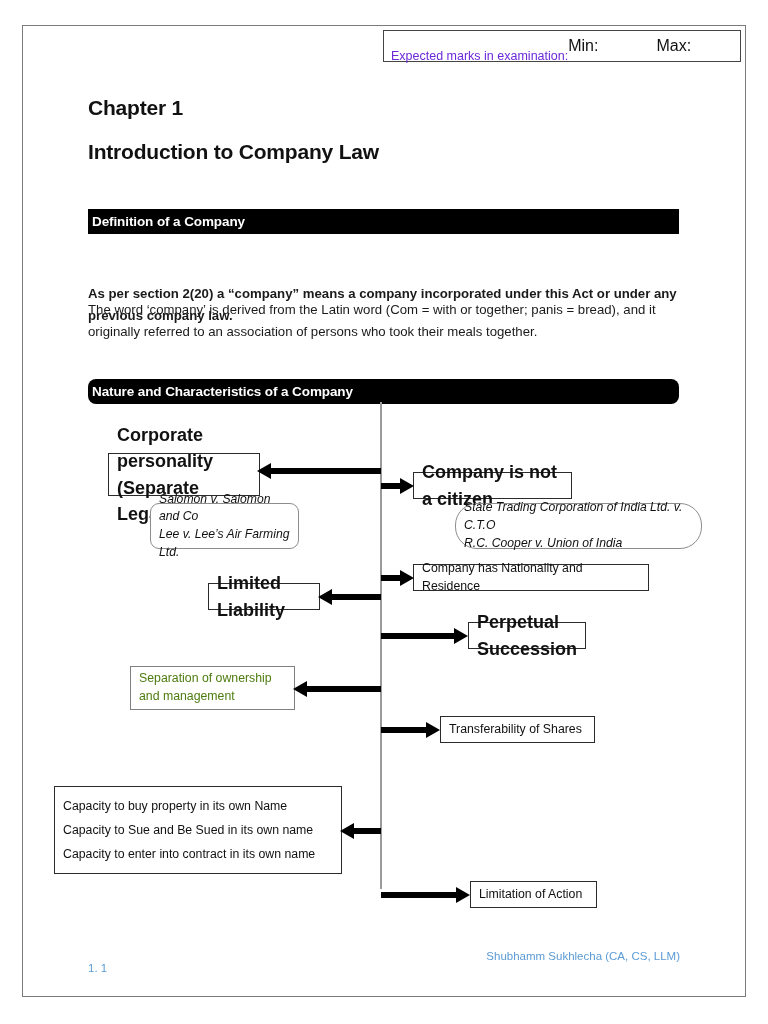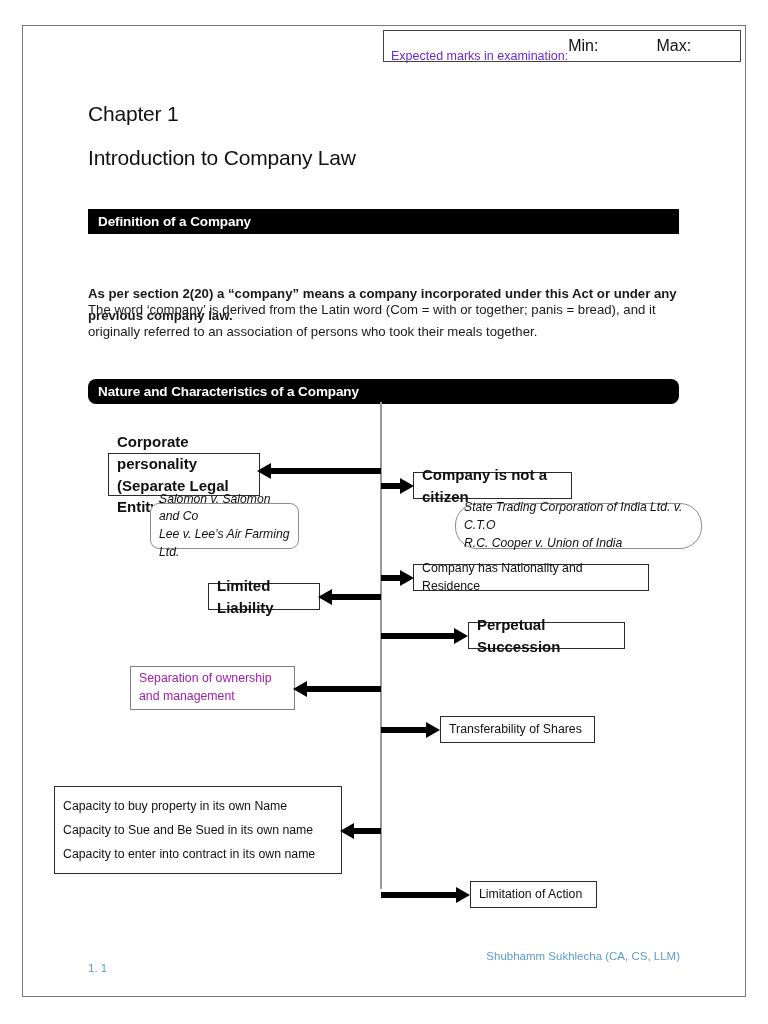--- a/index.html
+++ b/index.html
@@ -49,41 +49,40 @@
   #marks-box .minmax {
     font-size: 16px;
     color: #111;
   }
   #marks-box .gap { display: inline-block; width: 58px; }
 
   
   .chapter-h {
     position: absolute;
     left: 88px;
-    font-weight: normal;
+    font-weight: bold;
     color: #111;
     letter-spacing: -0.2px;
-    margin-top: 6px;
   }
   #chapter-num { top: 96px; font-size: 21px; }
   #chapter-title { top: 140px; font-size: 21px; }
 
   .section-bar {
     position: absolute;
     left: 88px;
     width: 591px;
     height: 25px;
     background: #000000;
     color: #ffffff;
     font-size: 13.5px;
     font-weight: bold;
     display: flex;
     align-items: center;
     box-sizing: border-box;
-    padding-left: 10px;
+    padding-left: 4px;
     letter-spacing: -0.1px;
   }
   #bar-definition { top: 209px; }
   #bar-nature     { top: 379px; border-radius: 8px; }
 
   
   .para {
     position: absolute;
     left: 88px;
     width: 595px;
@@ -120,22 +119,22 @@
     box-sizing: border-box;
     background: #ffffff;
     border: 1.3px solid #2b2b2b;
     display: flex;
     flex-direction: column;
     justify-content: center;
     font-size: 12.3px;
     color: #111;
     padding: 2px 8px;
   }
-  .box.bold { font-weight: bold; font-size: 15px; }
-  .box.gray { border-color: #808080; color: #a21caf; }
+  .box.bold { font-weight: bold; font-size: 18px; }
+  .box.gray { border-color: #808080; color: #4d7c0f; }
   .box.rounded {
     border-radius: 9px;
     border-color: #8d8d8d;
     font-style: italic;
     font-size: 12.2px;
     color: #111;
   }
   .box .line { line-height: 1.45; }
   .box.spaced .line { line-height: 1.0; margin: 6px 0; }
 
@@ -226,21 +225,21 @@
   </div>
 
   <div class="box bold node" style="left:208px; top:583px; width:112px; height:27px;">
     <span class="line">Limited Liability</span>
   </div>
   <div class="arrow left" style="left:318px; top:594px; width:63px;">
     <div class="shaft" style="left:14px; width:49px;"></div>
     <div class="head" style="left:0;"></div>
   </div>
 
-  <div class="box bold node" style="left:468px; top:622px; width:157px; height:27px;">
+  <div class="box bold node" style="left:468px; top:622px; width:118px; height:27px;">
     <span class="line">Perpetual Succession</span>
   </div>
   <div class="arrow right" style="left:381px; top:633px; width:88px;">
     <div class="shaft" style="left:0; width:74px;"></div>
     <div class="head" style="left:73px;"></div>
   </div>
 
   <div class="box gray node" style="left:130px; top:666px; width:165px; height:44px;">
     <span class="line">Separation of ownership</span>
     <span class="line">and management</span>

